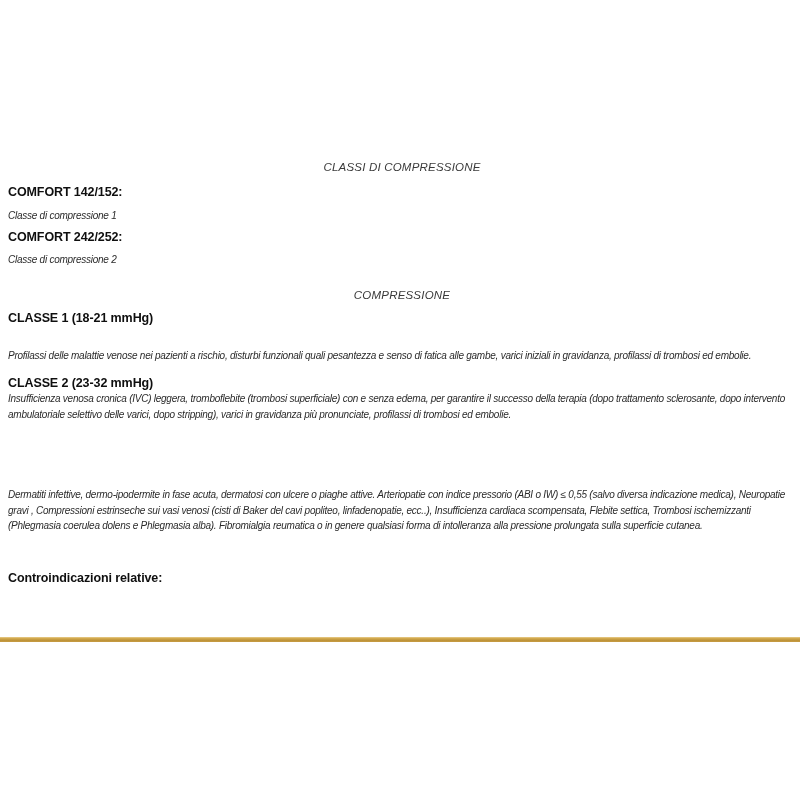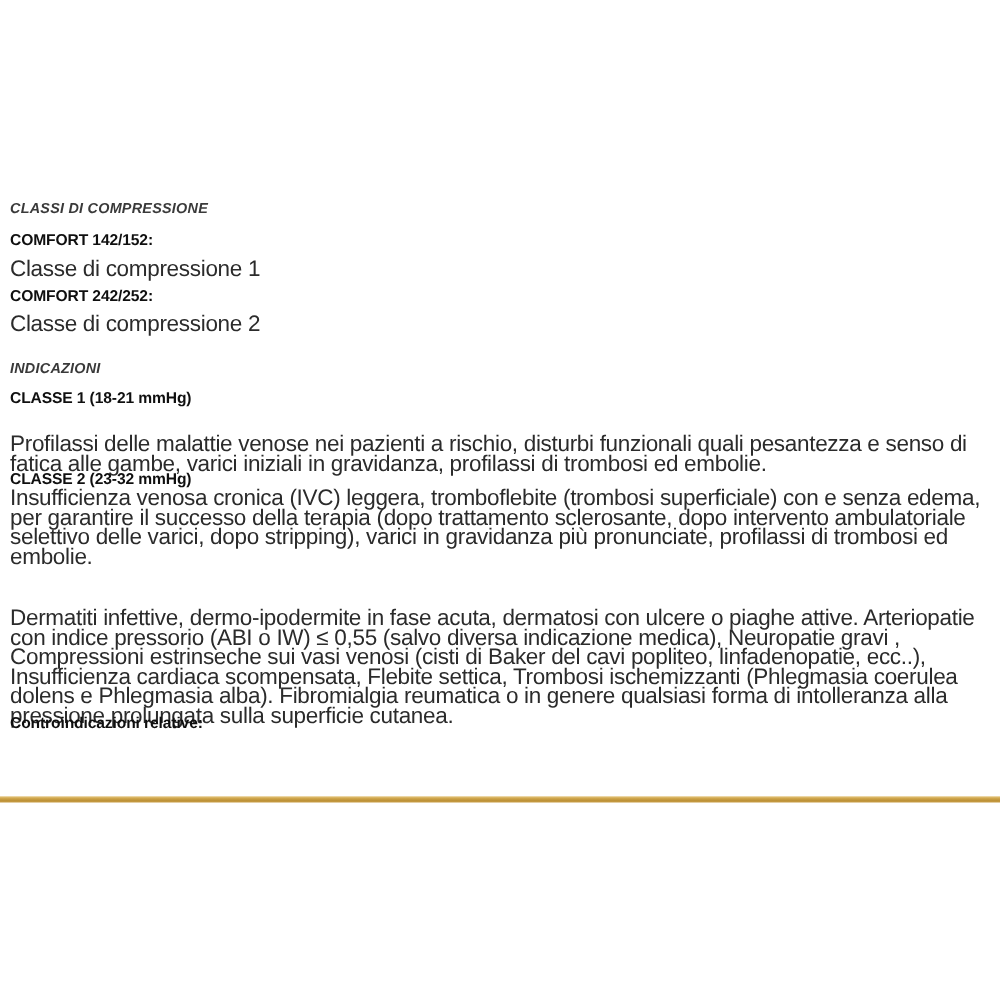--- a/index.html
+++ b/index.html
@@ -16,36 +16,38 @@
     font-family: "Liberation Sans", sans-serif;
   }
   .block {
     position: absolute;
     left: 8px;
     width: 788px;
   }
   .sec-label {
     font-style: italic;
     font-size: 11.5px;
-    font-weight: 700;
+    font-weight: 400;
     color: #3a3a3a;
     letter-spacing: 0.2px;
+    text-align: center;
   }
   .sub-heading {
     font-size: 12.5px;
     font-weight: 700;
     color: #0f0f0f;
     letter-spacing: -0.1px;
   }
   .body-text {
-    font-size: 18px;
+    font-size: 10px;
     font-weight: 400;
     color: #2b2b2b;
     line-height: 15.6px;
     letter-spacing: -0.25px;
+    font-style: italic;
   }
   .divider-bar {
     position: absolute;
     left: 0;
     top: 637px;
     width: 800px;
     height: 5px;
     background: linear-gradient(180deg, #e8cd8d 0%, #d2a94f 30%, #bd9238 65%, #c79c45 100%);
   }
 </style>
@@ -57,21 +59,21 @@
   <div class="block sec-label" style="top:161px">CLASSI DI COMPRESSIONE</div>
 
   <div class="block sub-heading" style="top:185px">COMFORT 142/152:</div>
 
   <div class="block body-text" style="top:208px">Classe di compressione 1</div>
 
   <div class="block sub-heading" style="top:230px">COMFORT 242/252:</div>
 
   <div class="block body-text" style="top:252px">Classe di compressione 2</div>
 
-  <div class="block sec-label" style="top:289px">INDICAZIONI</div>
+  <div class="block sec-label" style="top:289px">COMPRESSIONE</div>
 
   <div class="block sub-heading" style="top:311px">CLASSE 1 (18-21 mmHg)</div>
 
   <div class="block body-text" style="top:348px">Profilassi delle malattie venose nei pazienti a rischio, disturbi funzionali quali pesantezza e senso di fatica alle gambe, varici iniziali in gravidanza, profilassi di trombosi ed embolie.</div>
 
   <div class="block sub-heading" style="top:376px">CLASSE 2 (23-32 mmHg)</div>
 
   <div class="block body-text" style="top:391px">Insufficienza venosa cronica (IVC) leggera, tromboflebite (trombosi superficiale) con e senza edema, per garantire il successo della terapia (dopo trattamento sclerosante, dopo intervento ambulatoriale selettivo delle varici, dopo stripping), varici in gravidanza più pronunciate, profilassi di trombosi ed embolie.</div>
 
 

